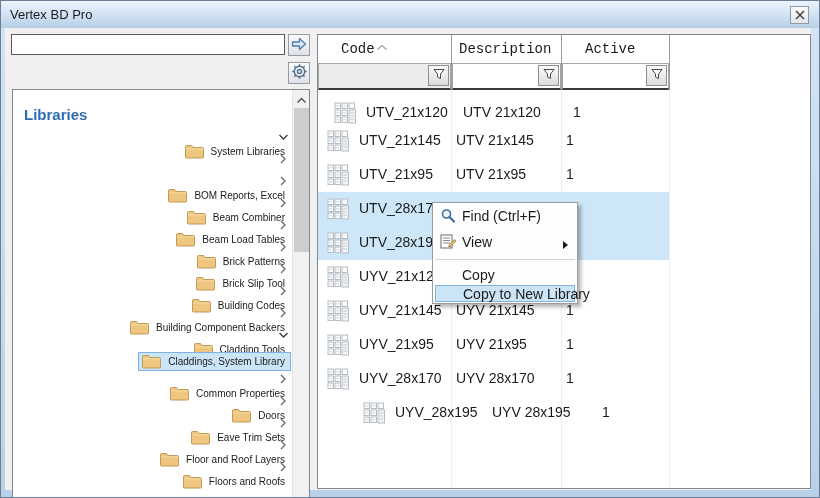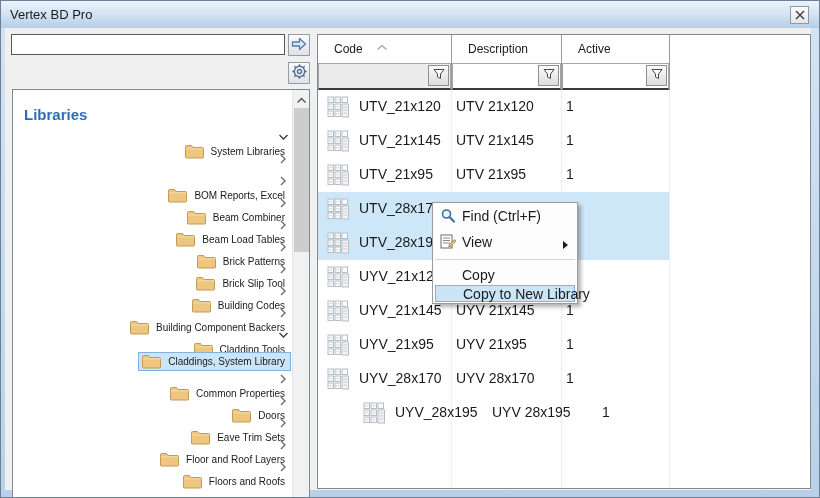--- a/index.html
+++ b/index.html
@@ -36,21 +36,21 @@
   .tree-row.selected .item-box{background:#cbe5f8;border:1px solid #7fb2e0;}
   .item-box .folder{display:inline-flex;margin-right:7px;}
   .vscroll{position:absolute;right:0;top:0;bottom:0;width:17px;background:#f1f1f1;border-left:1px solid #e4e4e4;}
   .vs-arrow{position:absolute;left:0;width:17px;height:17px;display:flex;align-items:center;justify-content:center;cursor:pointer;}
   .vs-up{top:0;} .vs-down{bottom:0;}
   .vs-thumb{position:absolute;left:1px;width:15px;top:18px;height:144px;background:#cdcdcd;cursor:pointer;}
 
   
   .table-panel{position:absolute;left:316px;top:33px;width:494px;height:455px;background:#fff;
                border:1px solid #828790;overflow:hidden;}
-  .hcell{position:absolute;top:0;height:28px;font-size:12px;color:#1a1a1a;line-height:28px;padding-left:16px;cursor:pointer;}
+  .hcell{position:absolute;top:0;height:28px;font-size:14px;color:#1a1a1a;line-height:28px;padding-left:23px;cursor:pointer;font-family:Liberation Mono, monospace;}
   .hsep{position:absolute;top:0;height:55px;width:1px;background:#9b9b9b;}
   .bsep{position:absolute;top:55px;bottom:0;width:1px;background:#e9eff5;}
   .sort-asc{position:absolute;left:58px;top:2px;}
   .fcell{position:absolute;top:28px;height:27px;background:#fff;border:1px solid #a6a6a6;
          border-bottom:2px solid #3a3a3a;cursor:text;}
   .fcell.shaded{background:#ececec;}
   .funnel-btn{position:absolute;right:1px;top:1px;width:21px;height:21px;padding:0;border:1px solid #8f8f8f;
               background:linear-gradient(#fbfbfb,#dcdcdc);display:flex;align-items:center;justify-content:center;cursor:pointer;}
   .trow{position:absolute;left:0;width:351px;height:34px;font-size:14px;color:#1a1a1a;cursor:default;}
   .trow.selected{background:#cde7f8;}
@@ -366,21 +366,21 @@
       <div class="vs-arrow vs-down">
           <span><svg width="11" height="7" viewBox="0 0 11 7">
               <polyline points="1.5,1.5 5.5,5.5 9.5,1.5" fill="none" stroke="#4d4d4d" stroke-width="1.3"></polyline>
             </svg></span>
         </div>
     </div>
   </div>
 
   <div class="table-panel">
     <div class="hcell" style="left:0;width:133px;"><span>Code</span></div>
-    <div class="hcell" style="left:134px;width:109px;"><span>Description</span></div>
+    <div class="hcell" style="left:118px;width:109px;"><span>Description</span></div>
     <div class="hcell" style="left:244px;width:107px;"><span>Active</span></div>
     <span class="sort-asc"><svg width="12" height="7" viewBox="0 0 12 7">
           <polyline points="1.5,5.5 6,1.5 10.5,5.5" fill="none" stroke="#9aa0a6" stroke-width="1.2"></polyline>
         </svg></span>
 
     <div class="hsep" style="left:133px;"></div>
     <div class="hsep" style="left:243px;"></div>
     <div class="hsep" style="left:351px;"></div>
 
     <div class="fcell shaded" style="left:0;width:133px;">
@@ -403,21 +403,21 @@
               <path d="M1 1.5 h10 L7.5 6 v4.5 l-3 -1.5 V6 Z" fill="#fff" stroke="#4a4a4a" stroke-width="1"></path>
             </svg></span>
         </button>
     </div>
 
     <div class="bsep" style="left:133px;"></div>
     <div class="bsep" style="left:243px;"></div>
     <div class="bsep" style="left:351px;"></div>
 
     <div id="table-body">
-        <div class="trow" style="top: 55px;">
+        <div class="trow" style="top: 61px; margin-left: 7px;">
           <span class="ricon"><svg width="26" height="26" viewBox="0 0 26 26">
               <g fill="#fbfbfb" stroke="#b7bdc4">
                 <rect x="3" y="3" width="5.5" height="5.5"></rect>
                 <rect x="10" y="3" width="5.5" height="5.5"></rect>
                 <rect x="17" y="3" width="5.5" height="5.5"></rect>
                 <rect x="3" y="10" width="5.5" height="5.5"></rect>
                 <rect x="10" y="10" width="5.5" height="5.5"></rect>
                 <rect x="3" y="17" width="5.5" height="5.5"></rect>
                 <rect x="10" y="17" width="5.5" height="5.5"></rect>
               </g>

